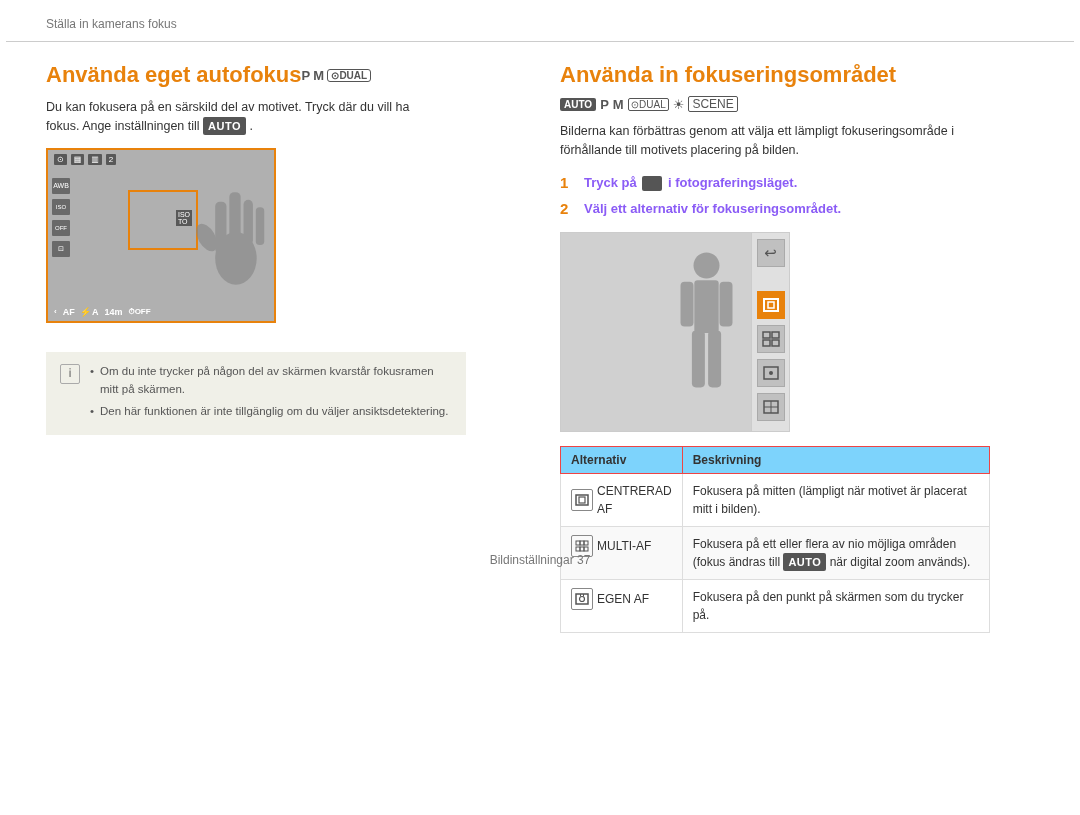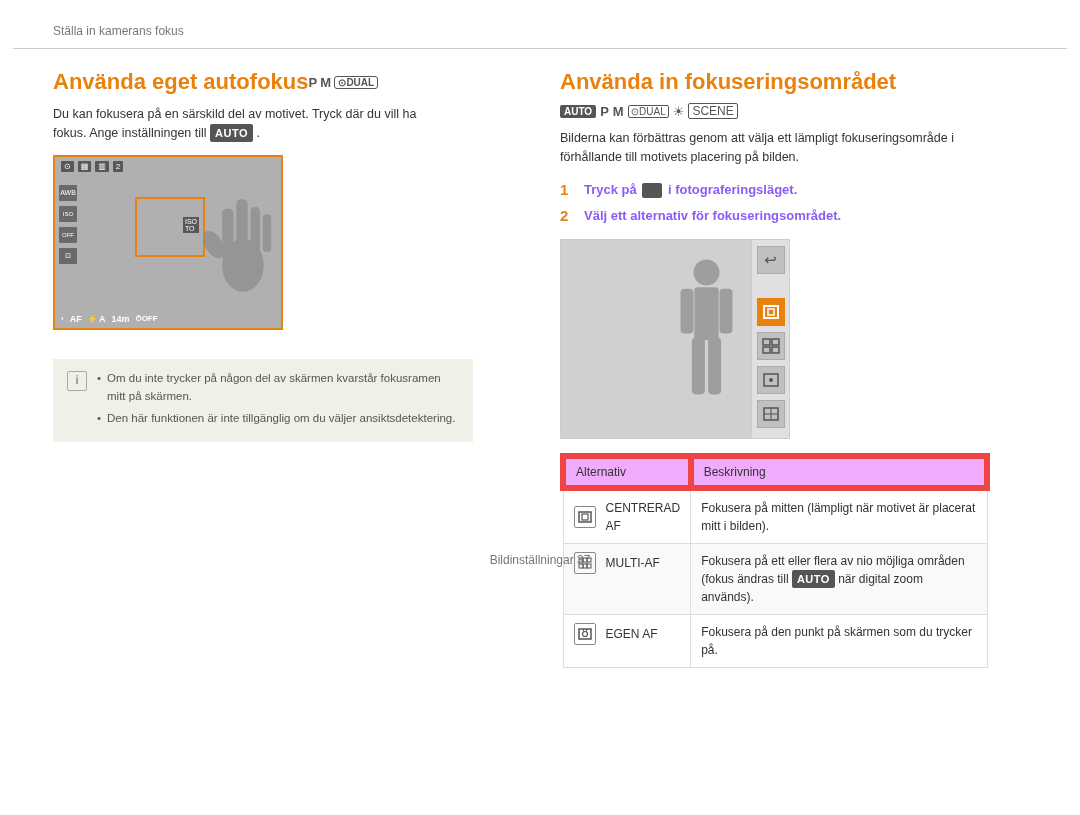--- a/index.html
+++ b/index.html
@@ -9,21 +9,21 @@
       background: #fff;
       font-family: Arial, sans-serif;
       font-size: 13px;
       color: #333;
       overflow: hidden;
     }
 
     .page-container {
       width: 1080px;
       height: 585px;
-      padding: 13px;
+      padding: 6px;
       position: relative;
     }
 
     
     .breadcrumb-bar {
       border-bottom: 1px solid #ccc;
       padding: 10px 40px;
     }
 
     .breadcrumb-text {
@@ -373,26 +373,26 @@
     }
 
     
     .focus-table {
       width: 430px;
       border-collapse: collapse;
       font-size: 12px;
     }
 
     .focus-table thead tr th {
-      background: #f0abfc;
+      background: #7dd3fc;
       padding: 6px 10px;
-      font-weight: normal;
+      font-weight: bold;
       color: #333;
       text-align: left;
-      border: 6px solid #ef4444;
+      border: 1px solid #ef4444;
     }
 
     .focus-table tbody tr td {
       padding: 8px 10px;
       border: 1px solid #ddd;
       vertical-align: top;
       color: #333;
       line-height: 1.5;
     }
 
@@ -409,21 +409,20 @@
       justify-content: center;
       font-size: 12px;
       color: #555;
       border-radius: 2px;
       margin-right: 4px;
     }
 
     .td-icon-name {
       display: flex;
       align-items: center;
-      gap: 6px;
       white-space: nowrap;
     }
 
     .footer-note {
       font-size: 11px;
       color: #777;
       margin-top: 6px;
     }
 
     

